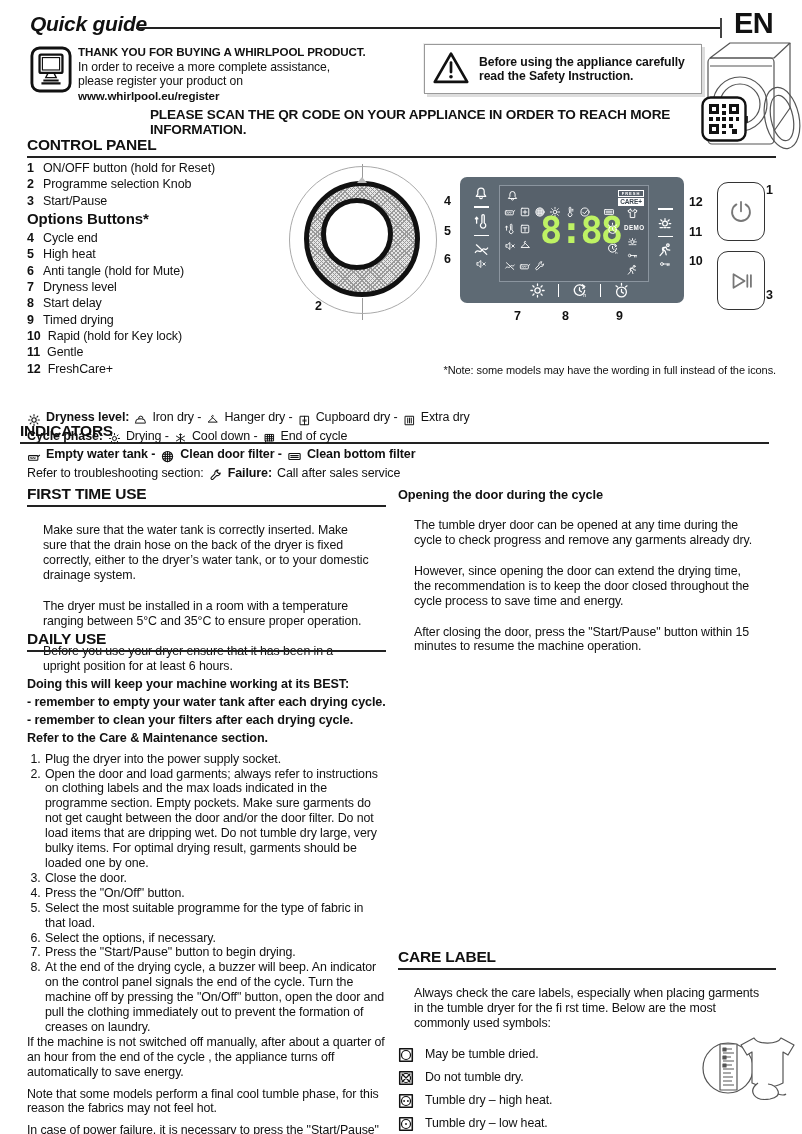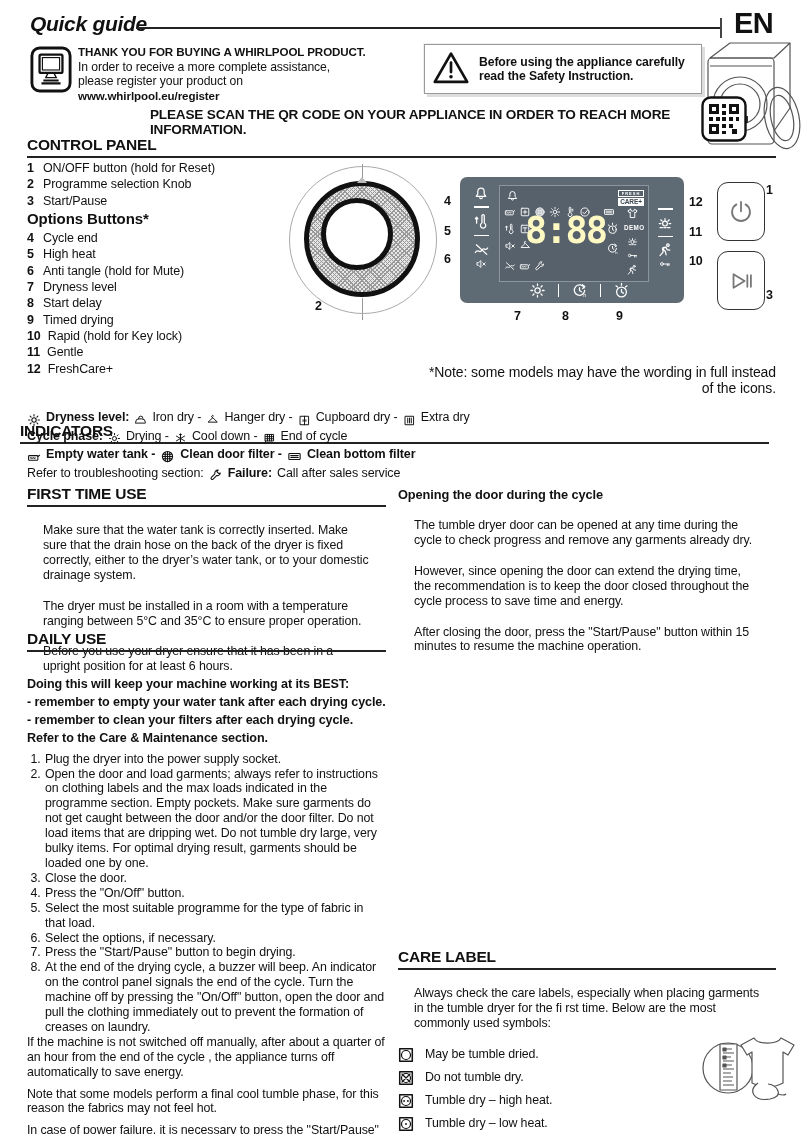--- a/index.html
+++ b/index.html
@@ -22,39 +22,39 @@
   .qr{left:701px;top:96px;}
   .scan-line{left:150px;top:107px;width:545px;font-size:13.6px;font-weight:800;letter-spacing:-0.2px;}
   
   .sec-h{font-size:15.5px;font-weight:800;border-bottom:2px solid #222;padding-bottom:2px;letter-spacing:-0.2px;}
   
   .cp-head{left:27px;top:136px;width:749px;}
   .cp-list{left:27px;top:160px;width:275px;font-size:12.5px;line-height:16.3px;}
   .cp-item{display:flex;gap:7px;}
   .cp-item .num{font-weight:bold;min-width:9px;}
   .cp-sub{font-weight:bold;font-size:15px;margin:2.5px 0;}
-  .note{left:420px;top:364px;width:356px;font-size:14px;text-align:right;}
+  .note{left:420px;top:364px;width:356px;font-size:11px;text-align:right;}
   
   .knob{left:289px;top:166px;width:148px;height:148px;}
   .knob-outer{position:absolute;left:0;top:0;width:146px;height:146px;border:1px solid #aaa;border-radius:50%;}
   .knob-ring{position:absolute;left:15px;top:15px;width:106px;height:106px;border-radius:50%;border:5px solid #111;
      background-color:#e6e6e6;
      background-image:repeating-linear-gradient(45deg,#9a9a9a 0 1px,rgba(0,0,0,0) 1px 3px),
                       repeating-linear-gradient(-45deg,#9a9a9a 0 1px,rgba(0,0,0,0) 1px 3px);}
   .knob-inner{position:absolute;left:32px;top:32px;width:62px;height:62px;border-radius:50%;border:5px solid #111;background:#fff;}
   .knob-vline{position:absolute;left:73px;width:1px;background:#999;}
   .knob-notch{position:absolute;left:68px;top:11px;width:10px;height:6px;background:#bbb;clip-path:polygon(50% 0,100% 100%,0 100%);}
   .callout{position:absolute;font-size:12.5px;font-weight:bold;}
   
   .panel{left:460px;top:177px;width:224px;height:126px;background:#5e6a74;border-radius:7px;color:#fff;}
   .panel .col-l{position:absolute;left:10px;top:8px;width:22px;display:flex;flex-direction:column;align-items:center;}
   .panel .col-r{position:absolute;right:8px;top:26px;width:22px;display:flex;flex-direction:column;align-items:center;}
   .pline{width:15px;height:1.6px;background:#fff;margin:5px 0;}
   .inner{position:absolute;left:39px;top:8px;width:150px;height:97px;background:#57616b;border:1px solid #8b959f;box-sizing:border-box;}
-  .digits{position:absolute;left:25px;top:26px;font-family:"DejaVu Sans Mono",monospace;font-weight:bold;font-size:37px;line-height:37px;letter-spacing:-2px;color:#fef9c3;}
+  .digits{position:absolute;left:40px;top:26px;font-family:"DejaVu Sans Mono",monospace;font-weight:bold;font-size:37px;line-height:37px;letter-spacing:-2px;color:#bef264;}
   .fc-badge{position:absolute;right:4px;top:4px;width:26px;}
   .fc-top{border:1px solid #fff;color:#fff;font-size:4px;line-height:5px;text-align:center;letter-spacing:1px;font-weight:bold;}
   .fc-bot{background:#fff;color:#3c4750;font-size:6.5px;line-height:8px;font-weight:800;text-align:center;margin-top:1px;}
   .demo{position:absolute;font-size:6.3px;font-weight:800;letter-spacing:.4px;color:#fff;}
   .prow{position:absolute;left:44px;bottom:4px;width:150px;display:flex;align-items:center;justify-content:center;gap:12px;color:#fff;}
   .psep{width:1px;height:13px;background:#fff;}
   .btn{position:absolute;width:46px;height:57px;border:1.6px solid #333;border-radius:11px;background:#fff;display:flex;align-items:center;justify-content:center;color:#777;}
   
   .ind-head{left:20px;top:386px;width:749px;margin-top:36px;}
   .ind-lines{left:27px;top:408px;width:749px;font-size:12.5px;line-height:18.5px;color:#111;}

